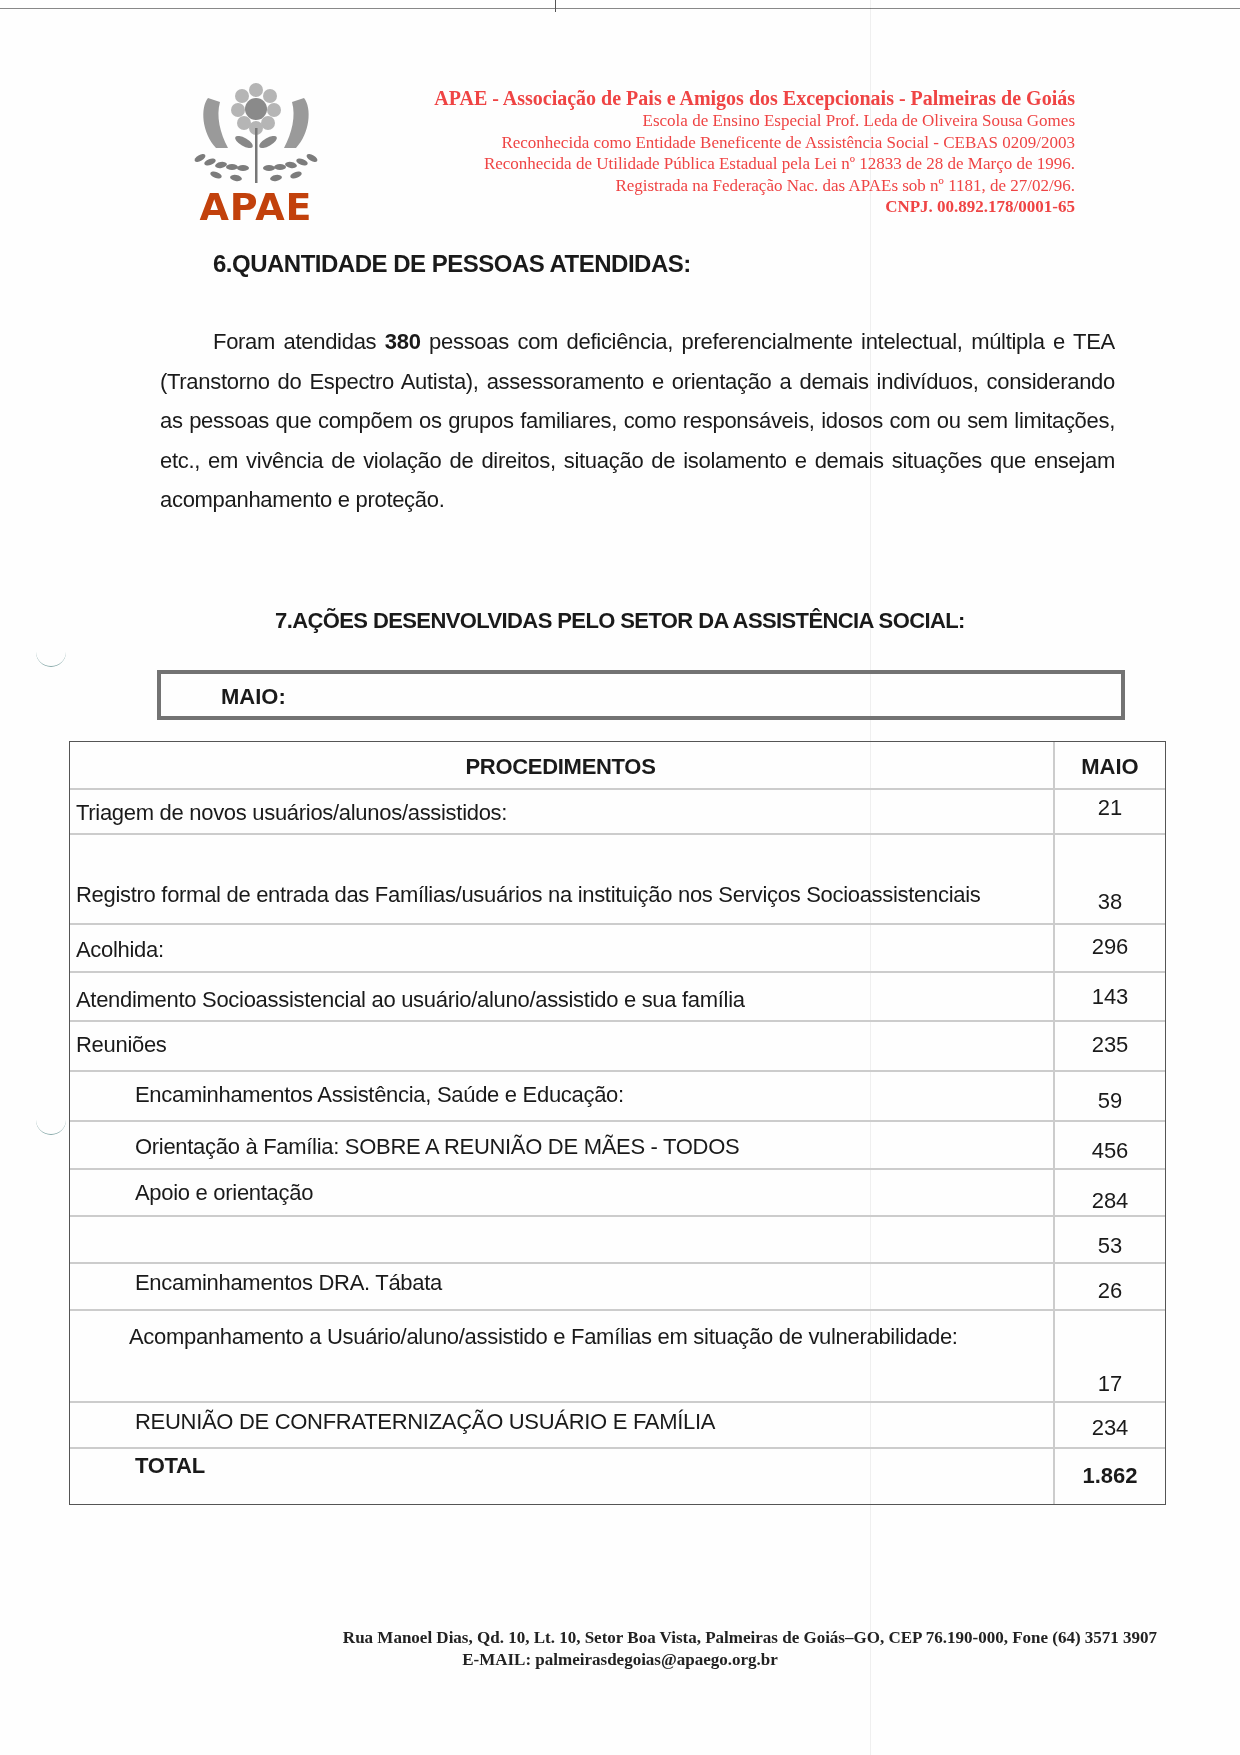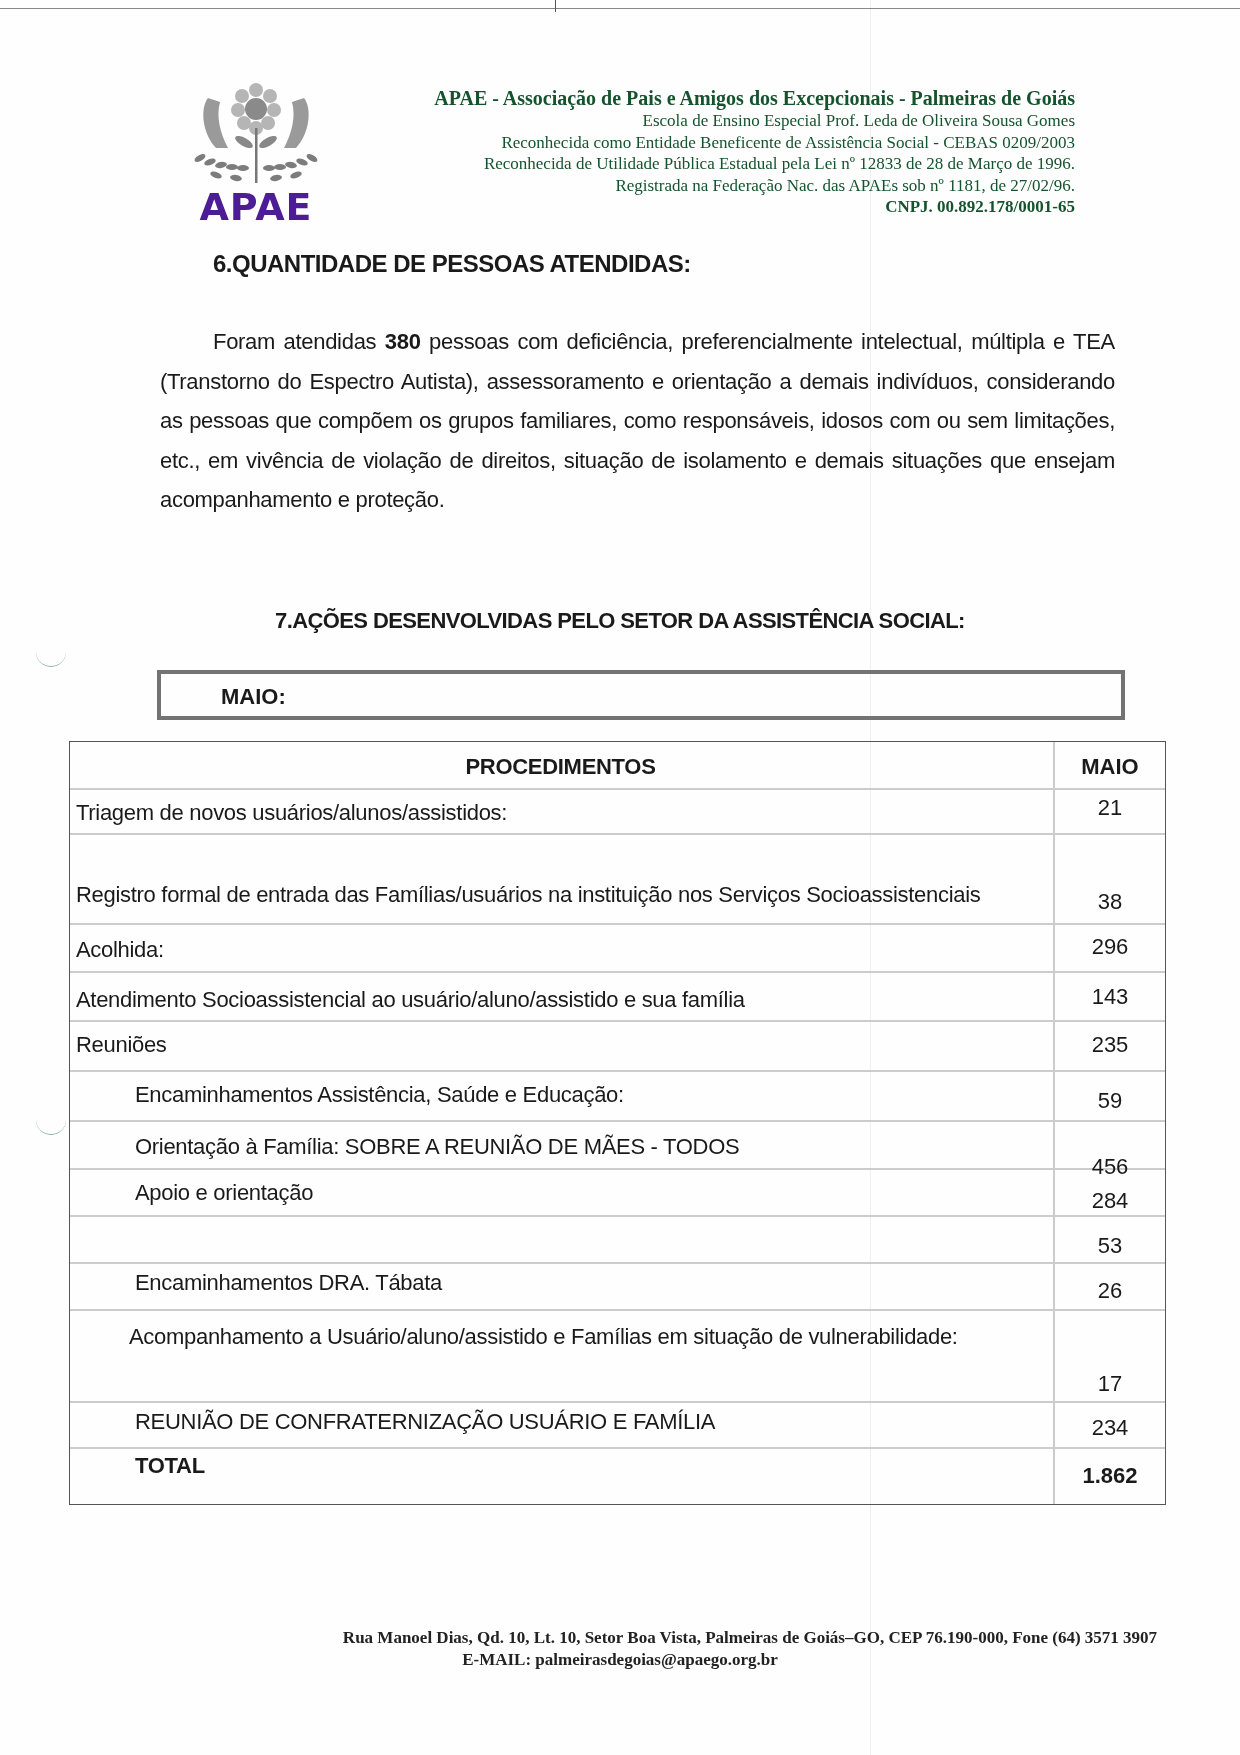--- a/index.html
+++ b/index.html
@@ -6,23 +6,23 @@
   body { width: 1240px; height: 1755px; position: relative; overflow: hidden; color: #1a1a1a; }
   .page { position: absolute; left: 0; top: 0; width: 1240px; height: 1755px; background: #fefefe; }
   .topline { position: absolute; left: 0; top: 8px; width: 1240px; height: 1px; background: #888; }
   .topnotch { position: absolute; left: 555px; top: 0; width: 1px; height: 12px; background: #555; }
   .foldline { position: absolute; left: 870px; top: 0; width: 1px; height: 1755px; background: rgba(0,0,0,0.06); }
 
   
   .logo { position: absolute; left: 186px; top: 78px; width: 140px; height: 150px; }
   .logo svg { display: block; }
   .logo-text { position: absolute; left: 186px; top: 185px; width: 140px; text-align: center;
-    font-family: "DejaVu Sans", sans-serif; font-weight: bold; font-size: 38px; letter-spacing: 1px; color: #4c1d95; }
+    font-family: "DejaVu Sans", sans-serif; font-weight: bold; font-size: 38px; letter-spacing: 1px; color: #c2410c; }
   .letterhead { position: absolute; right: 165px; top: 86px; text-align: right;
-    font-family: "Liberation Serif", serif; color: #14532d; }
+    font-family: "Liberation Serif", serif; color: #ef4444; }
   .letterhead .l1 { font-size: 20px; font-weight: bold; line-height: 24px; }
   .letterhead .ln { font-size: 17px; line-height: 21.5px; }
   .letterhead .cnpj { font-size: 17px; font-weight: bold; line-height: 22px; }
 
   
   .sec6 { position: absolute; left: 213px; top: 250px;
     font-family: "Liberation Sans", sans-serif; font-weight: bold; font-size: 24px; letter-spacing: -0.5px; }
   .para { position: absolute; left: 160px; top: 322px; width: 955px;
     font-family: "Liberation Sans", sans-serif; font-size: 22px; line-height: 39.5px;
     text-align: justify; text-indent: 53px; letter-spacing: -0.3px; }
@@ -167,21 +167,21 @@
     </div>
     <div class="row" style="top:330px;height:50px;">
       <div class="proc indent"><span style="position:relative;top:10px;">Encaminhamentos Assistência, Saúde e Educação:</span></div>
       <div class="val">
           <span style="top:16px;">59</span>
         </div>
     </div>
     <div class="row" style="top:380px;height:48px;">
       <div class="proc indent"><span style="position:relative;top:12px;">Orientação à Família: SOBRE A REUNIÃO DE MÃES - TODOS</span></div>
       <div class="val">
-          <span style="top:32px;">456</span>
+          <span style="top:16px;">456</span>
         </div>
     </div>
     <div class="row" style="top:428px;height:47px;">
       <div class="proc indent"><span style="position:relative;top:10px;">Apoio e orientação</span></div>
       <div class="val">
           <span style="top:18px;">284</span>
         </div>
     </div>
     <div class="row" style="top:475px;height:47px;">
       <div class="val">

